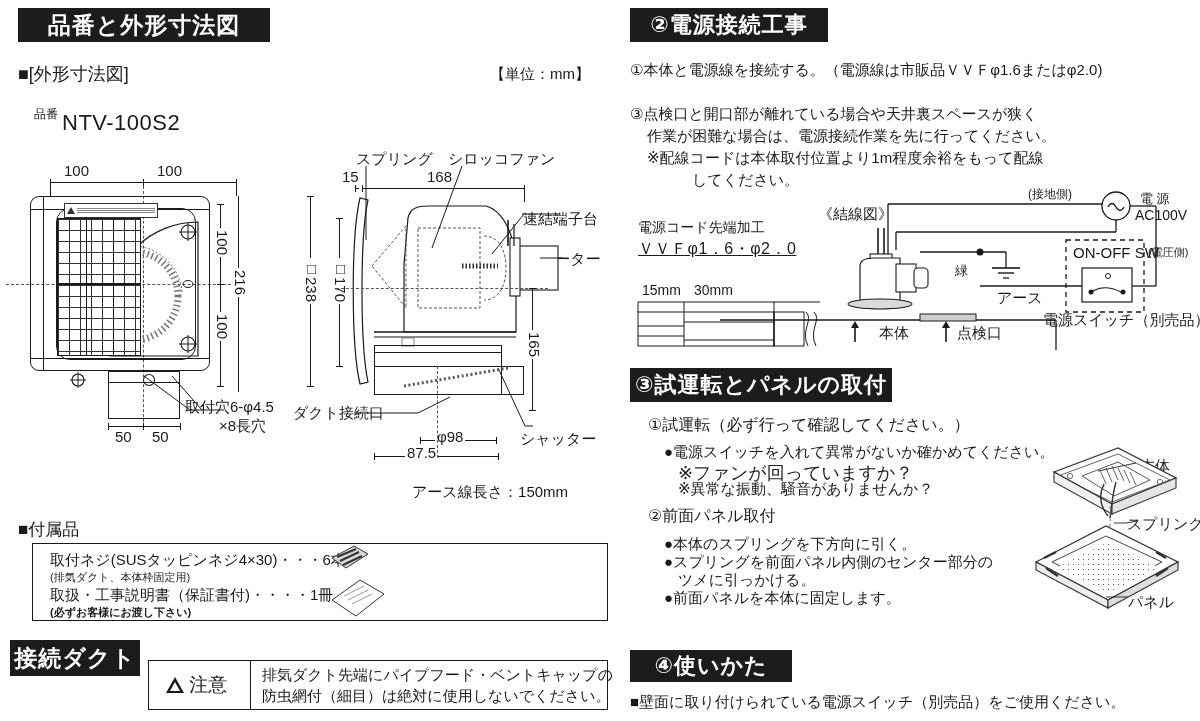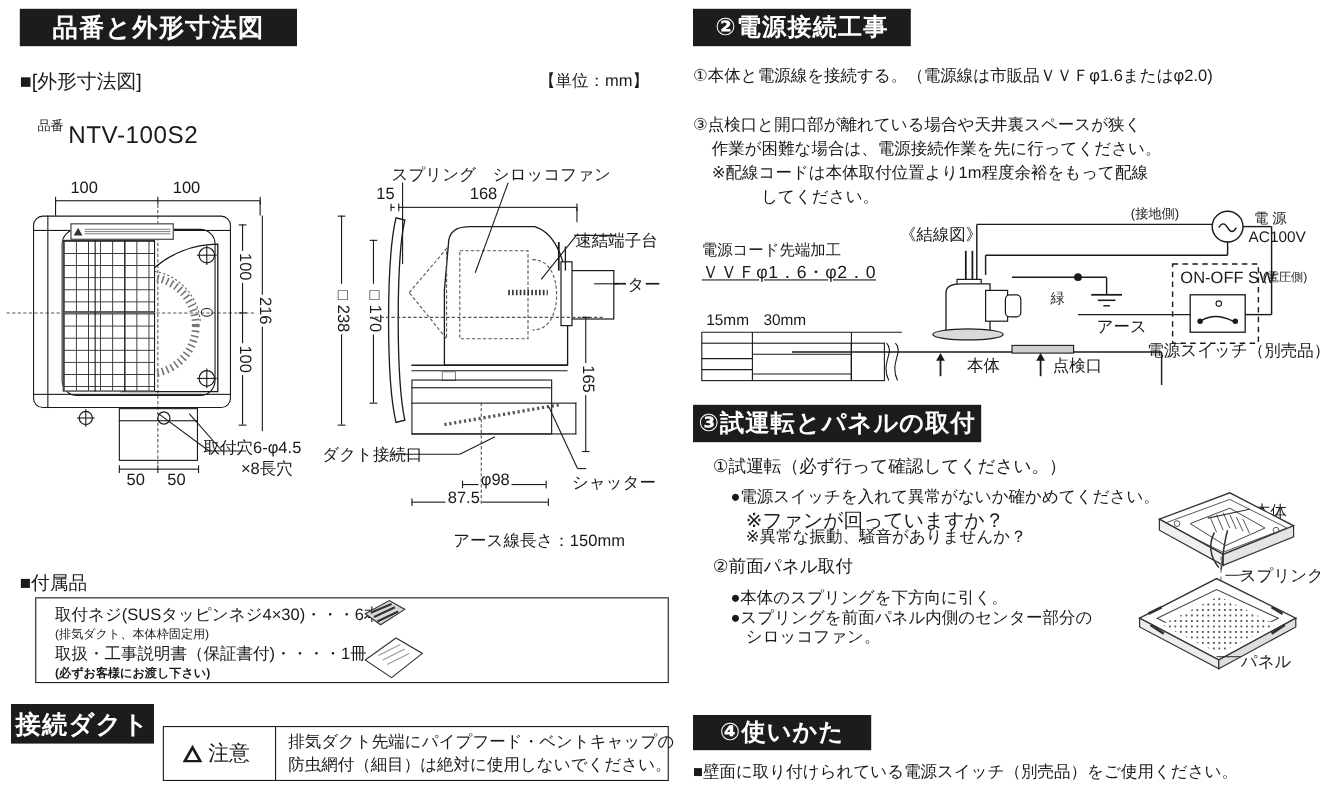--- a/index.html
+++ b/index.html
@@ -473,21 +473,22 @@
   <div class="sec-head" style="left:630px; top:368px; width:262px; height:34px; font-size:22px;">③試運転とパネルの取付</div>
 
   <div class="txt" style="left:648px; top:414px; font-size:16px;">①試運転（必ず行って確認してください。）</div>
   <div class="txt" style="left:664px; top:442px; font-size:15px;">●電源スイッチを入れて異常がないか確かめてください。</div>
   <div class="txt" style="left:678px; top:461px; font-size:18px;">※ファンが回っていますか？</div>
   <div class="txt" style="left:678px; top:479px; font-size:15px;">※異常な振動、騒音がありませんか？</div>
 
   <div class="txt" style="left:648px; top:505px; font-size:16px;">②前面パネル取付</div>
   <div class="txt" style="left:664px; top:534px; font-size:15px;">●本体のスプリングを下方向に引く。</div>
   <div class="txt" style="left:664px; top:552px; font-size:15px;">●スプリングを前面パネル内側のセンター部分の</div>
-  <div class="txt" style="left:678px; top:570px; font-size:15px;">シロッコファン。</div>
+  <div class="txt" style="left:678px; top:570px; font-size:15px;">ツメに引っかける。</div>
+  <div class="txt" style="left:664px; top:588px; font-size:15px;">●前面パネルを本体に固定します。</div>
 
   <div class="txt" style="left:1140px; top:456px; font-size:15px;">本体</div>
   <div class="txt" style="left:1127px; top:514px; font-size:15px;">スプリング</div>
   <div class="txt" style="left:1128px; top:592px; font-size:15px;">パネル</div>
 
   <svg style="position:absolute; left:1000px; top:440px;" width="200" height="180">
 
     <path d="M54,32 L118,8 L176,38 L112,64 Z" fill="#fff" stroke="#333" stroke-width="1.2"></path>
     <path d="M58,36 L118,14 L170,40 L112,62 Z" fill="none" stroke="#555" stroke-width="0.9"></path>
     <path d="M54,32 L54,42 L112,74 L112,64 Z" fill="#f0f0f0" stroke="#333" stroke-width="1.1"></path>

